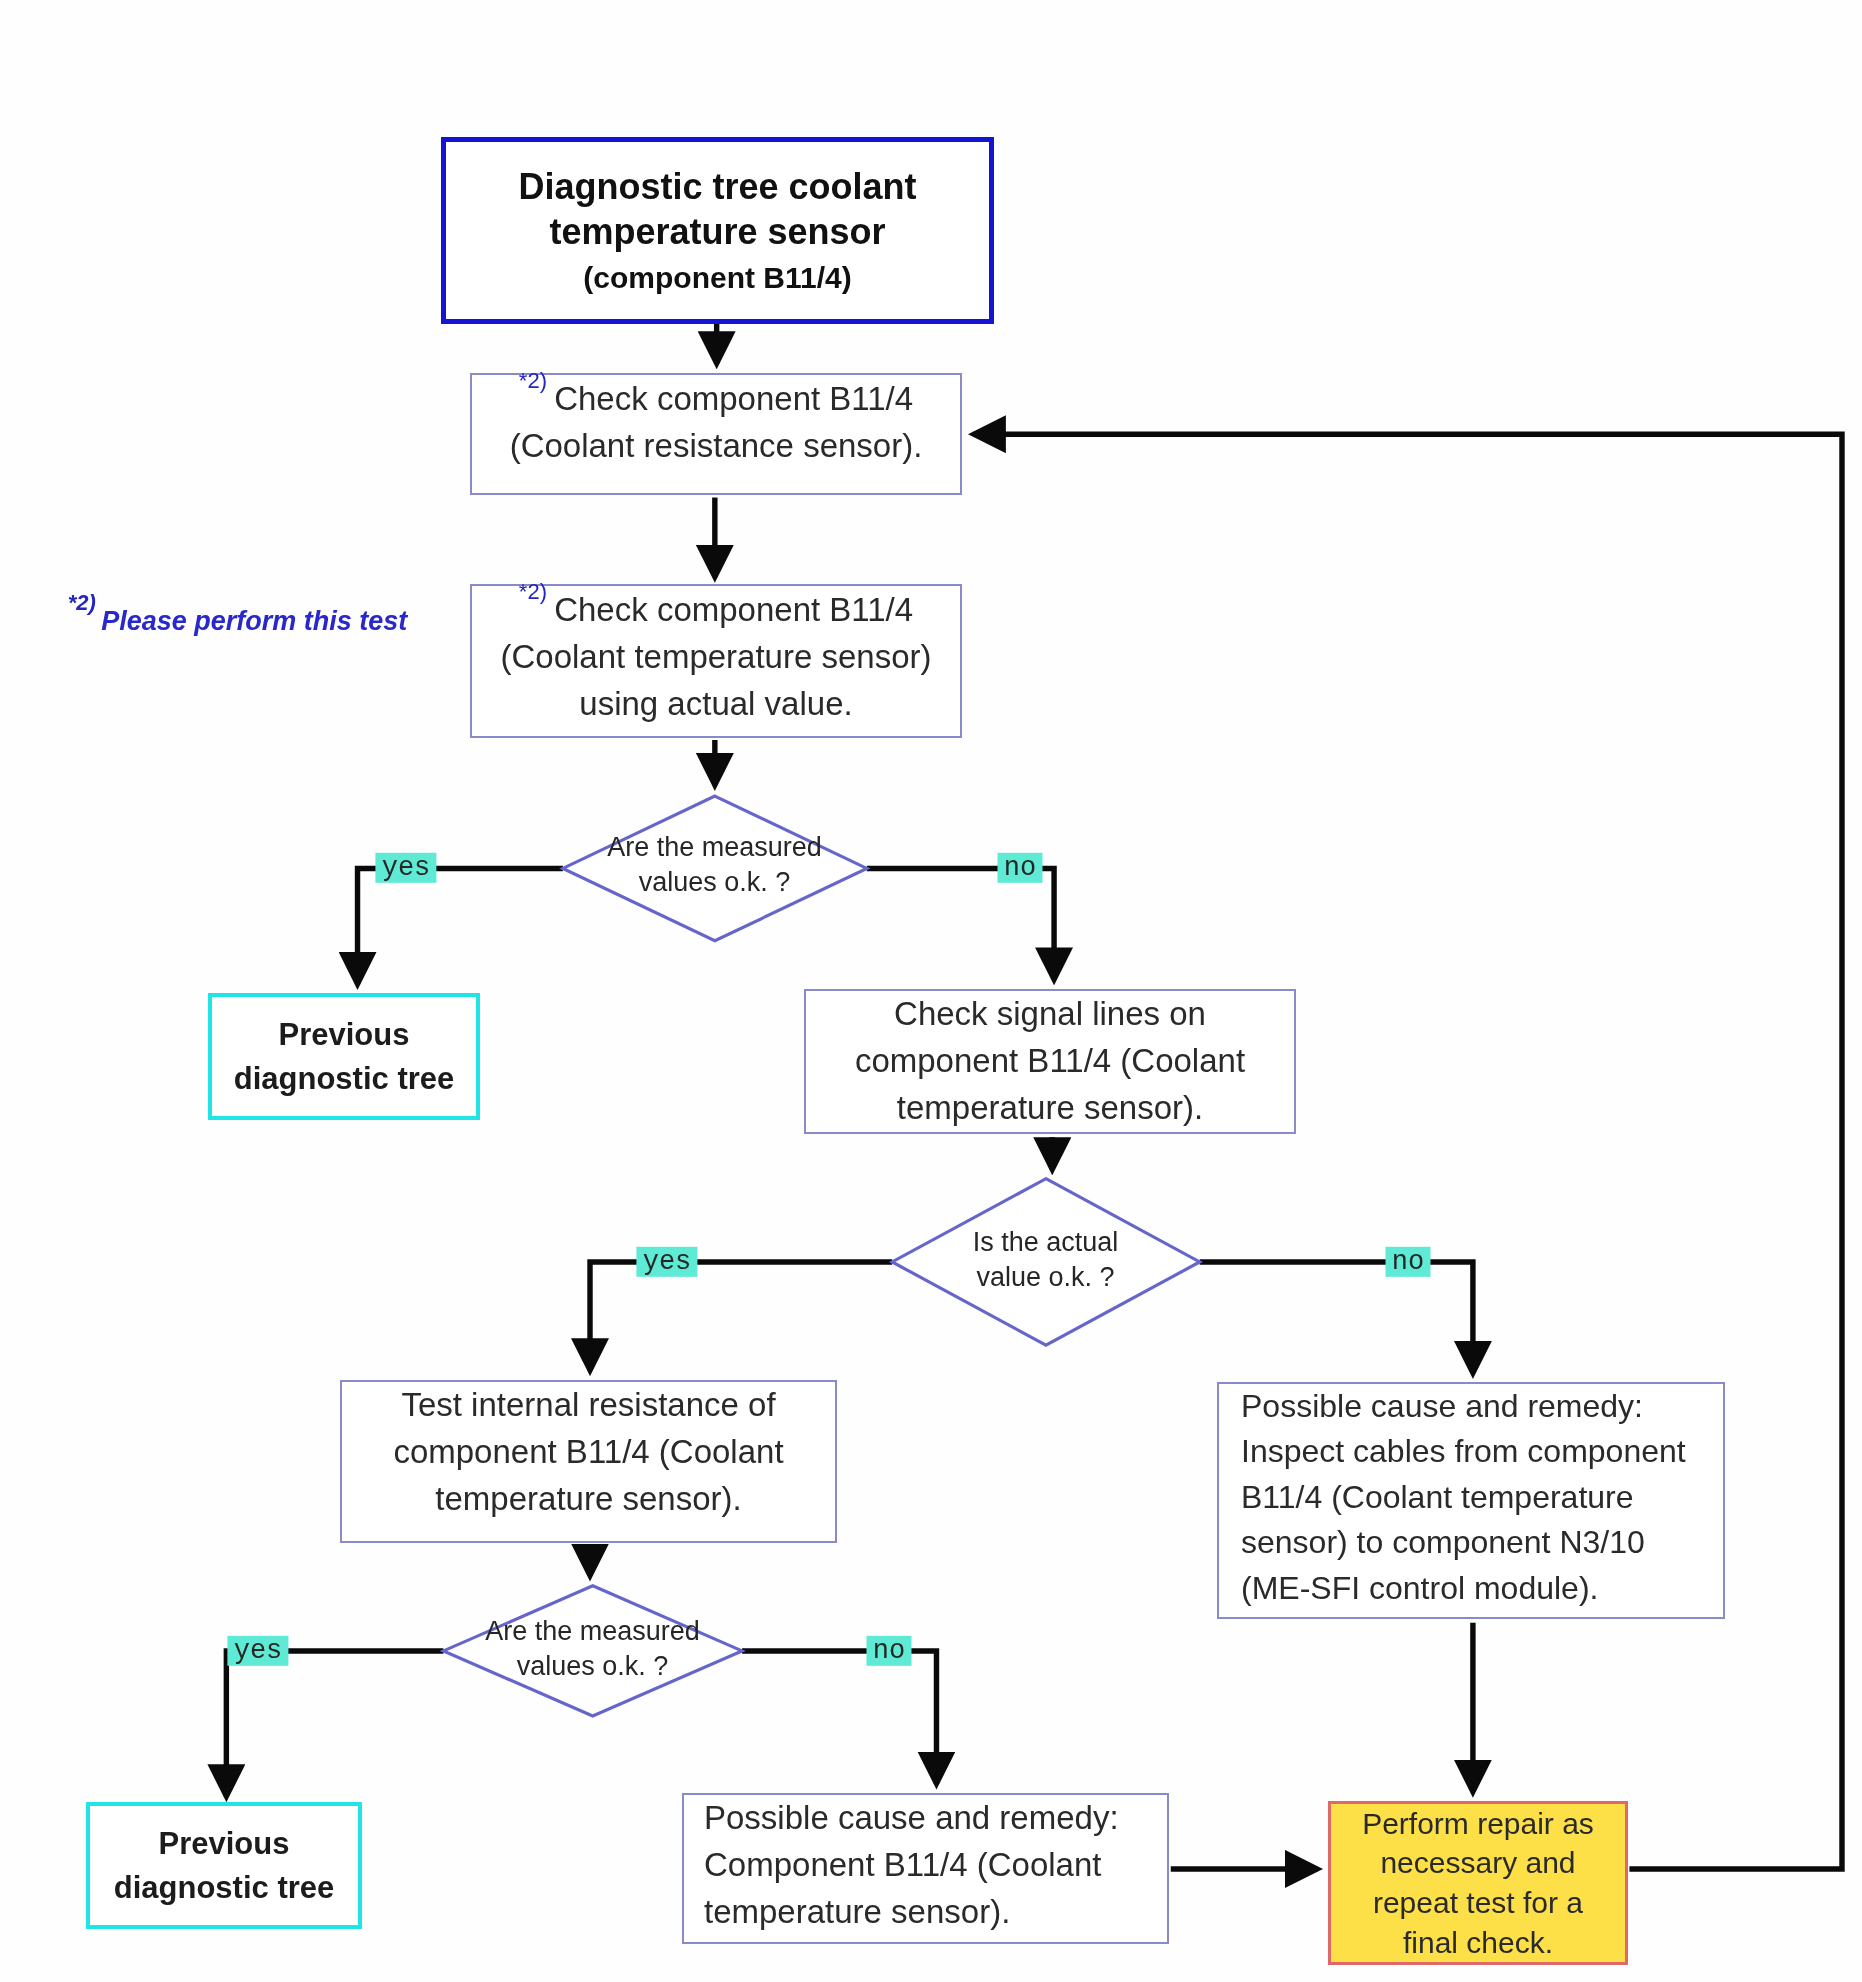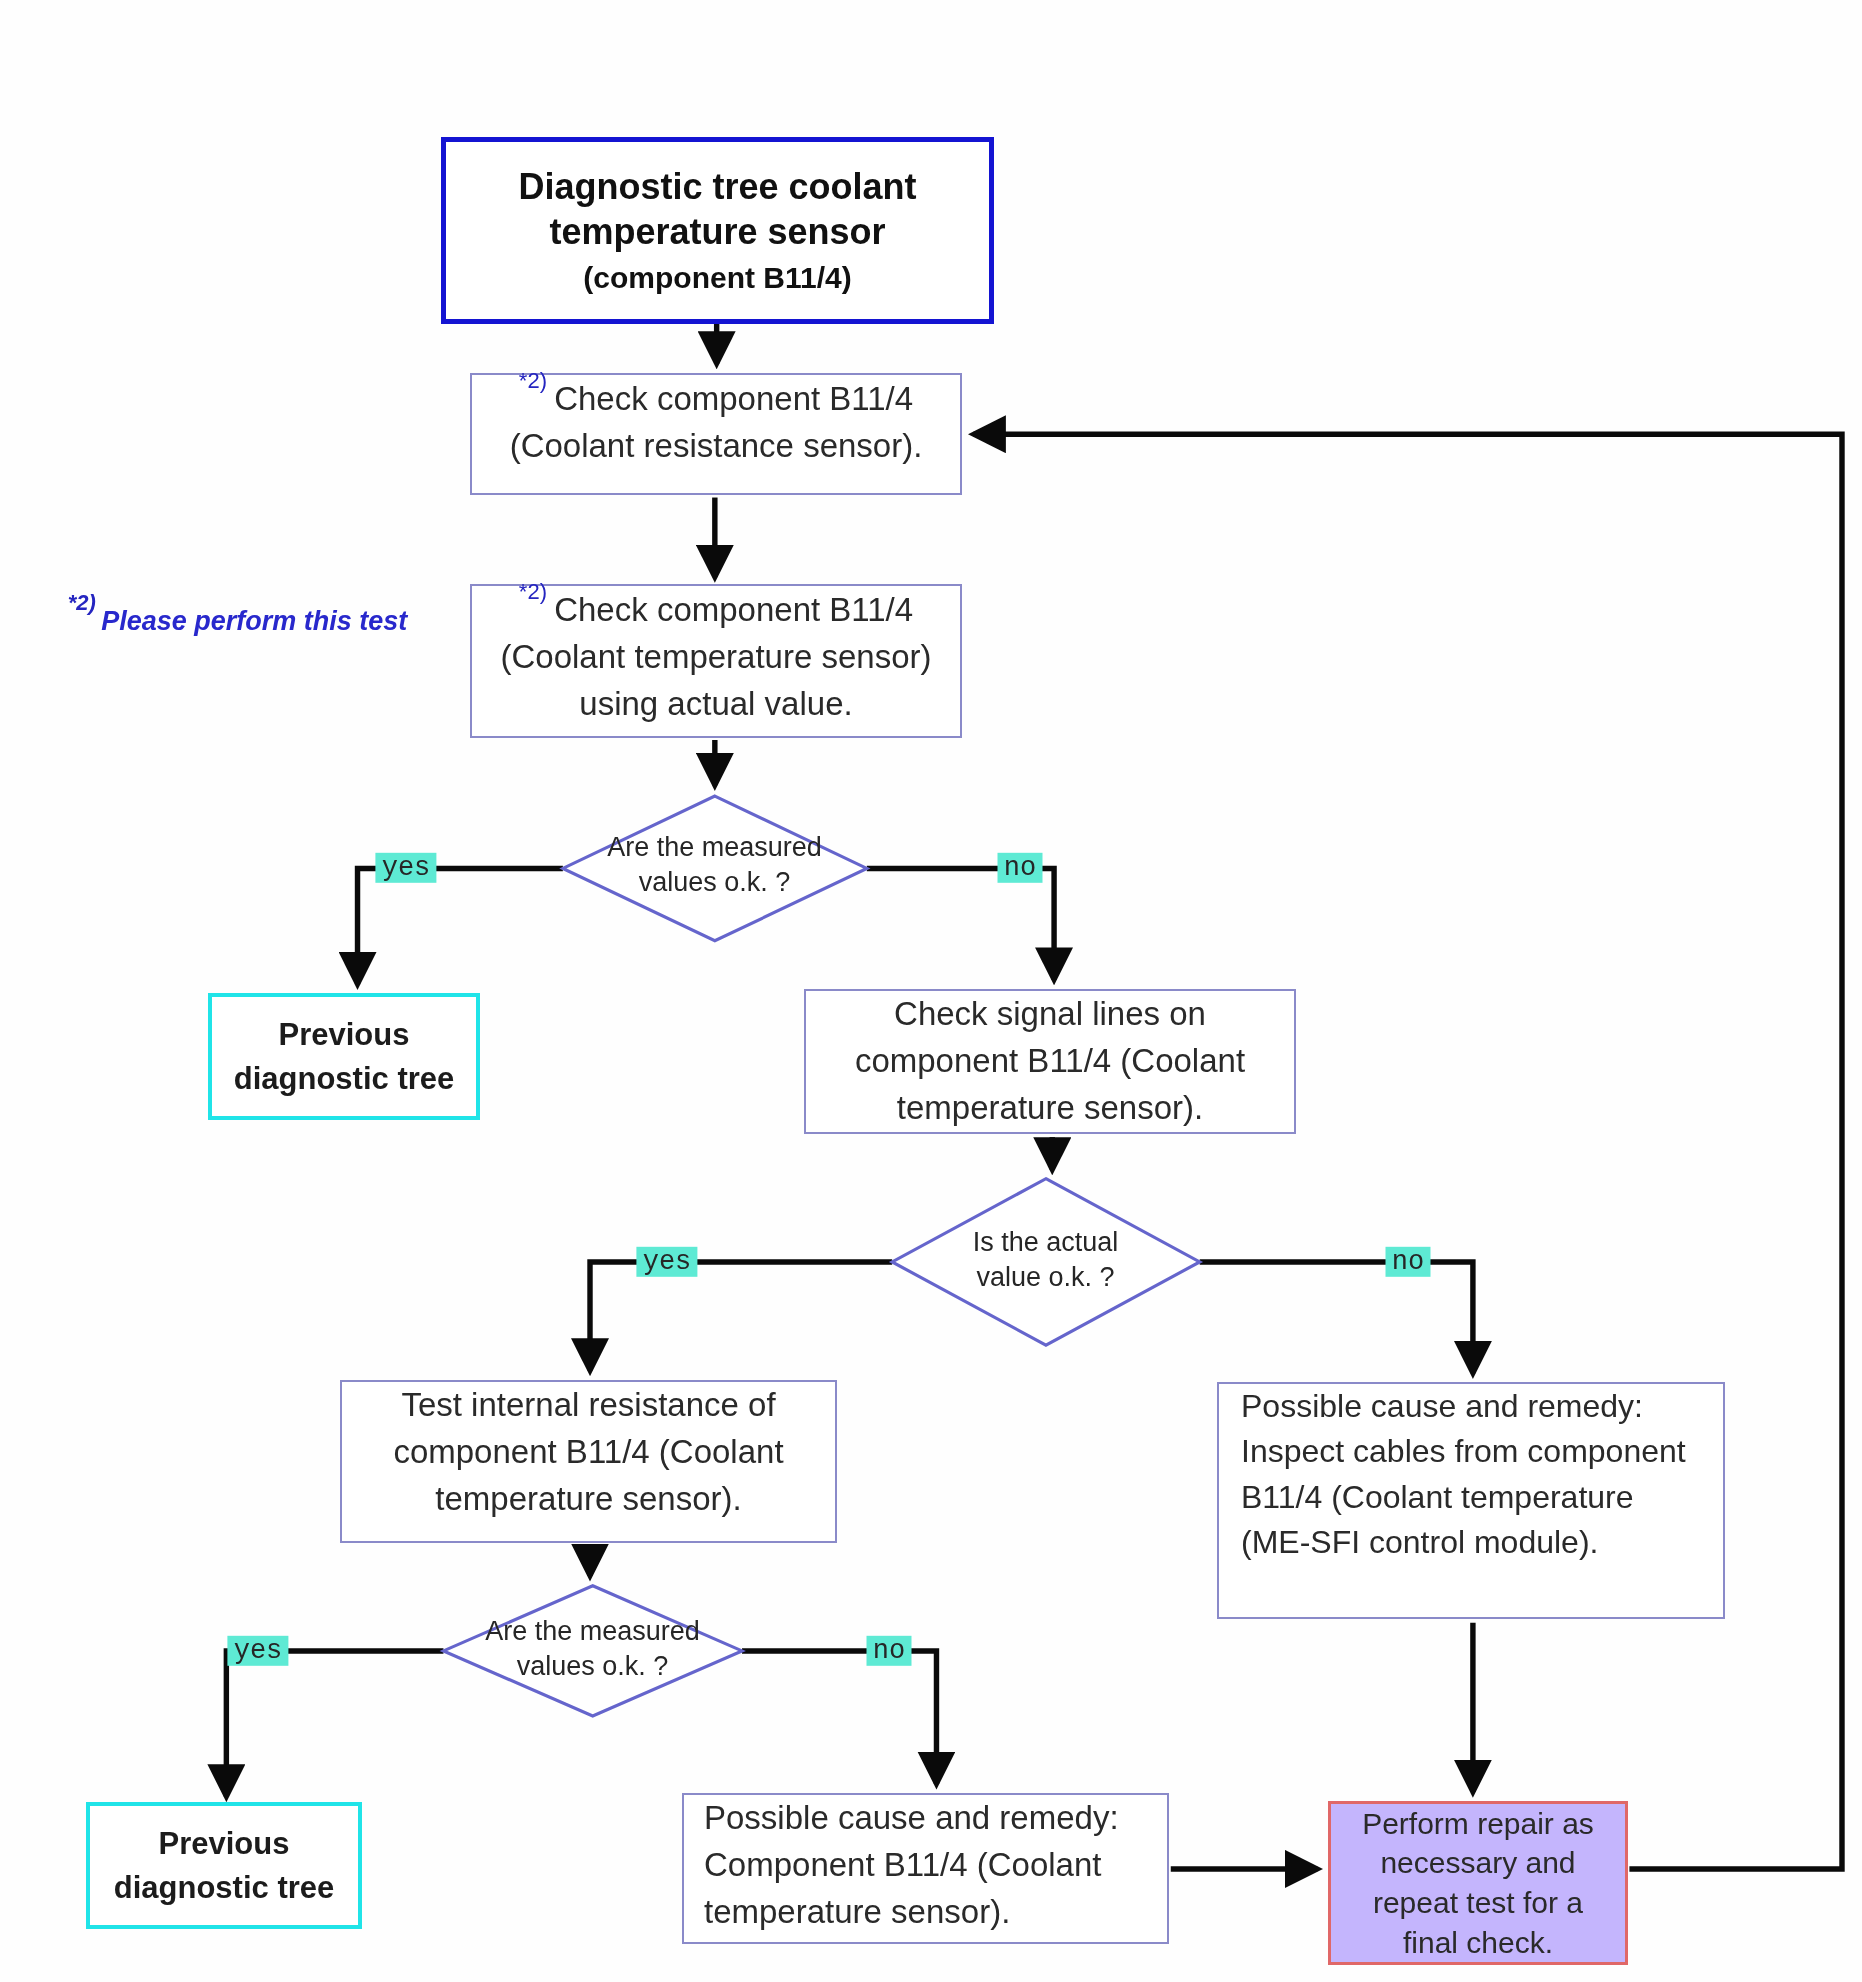--- a/index.html
+++ b/index.html
@@ -31,21 +31,21 @@
   .topbox .small { font-size:30px; line-height:1.3; margin-top:3.6px; }
 
   .cyanbox {
     position:absolute; background:#ffffff; border:4.5px solid #20e4e8;
     display:flex; flex-direction:column; justify-content:center; align-items:center;
     font-size:31px; font-weight:bold; line-height:1.4; text-align:center; color:#1c1c1c;
   }
 
   .redbox {
     position:absolute; left:1328px; top:1801px; width:294px; height:158px;
-    background:#c4b5fd; border:3.6px solid #e06868;
+    background:#fde047; border:3.6px solid #e06868;
     display:flex; flex-direction:column; justify-content:center; align-items:center;
     font-size:30px; line-height:1.32; text-align:center; color:#2a2a2a;
   }
 
   .dtext {
     position:absolute; text-align:center; font-size:27px; line-height:1.3; color:#262626;
   }
 
   .lbl {
     position:absolute; transform:translate(-50%,-54%);
@@ -156,20 +156,21 @@
   <div class="box" style="left:340px; top:1380px; width:493px; height:159px;">
     <div>Test internal resistance of</div>
     <div>component B11/4 (Coolant</div>
     <div>temperature sensor).</div>
   </div>
 
   <div class="box leftalign" style="left:1217px; top:1382px; width:482px; height:233px; padding-left:22px; font-size:32px;">
     <div>Possible cause and remedy:</div>
     <div>Inspect cables from component</div>
     <div>B11/4 (Coolant temperature</div>
+    <div>sensor) to component N3/10</div>
     <div>(ME-SFI control module).</div>
   </div>
 
   <div class="dtext" style="left:457px; top:1614px; width:271px;">
     <div>Are the measured</div>
     <div>values o.k. ?</div>
   </div>
 
   <div class="lbl" style="left:258px; top:1652px;">yes</div>
   <div class="lbl" style="left:889px; top:1652px;">no</div>

